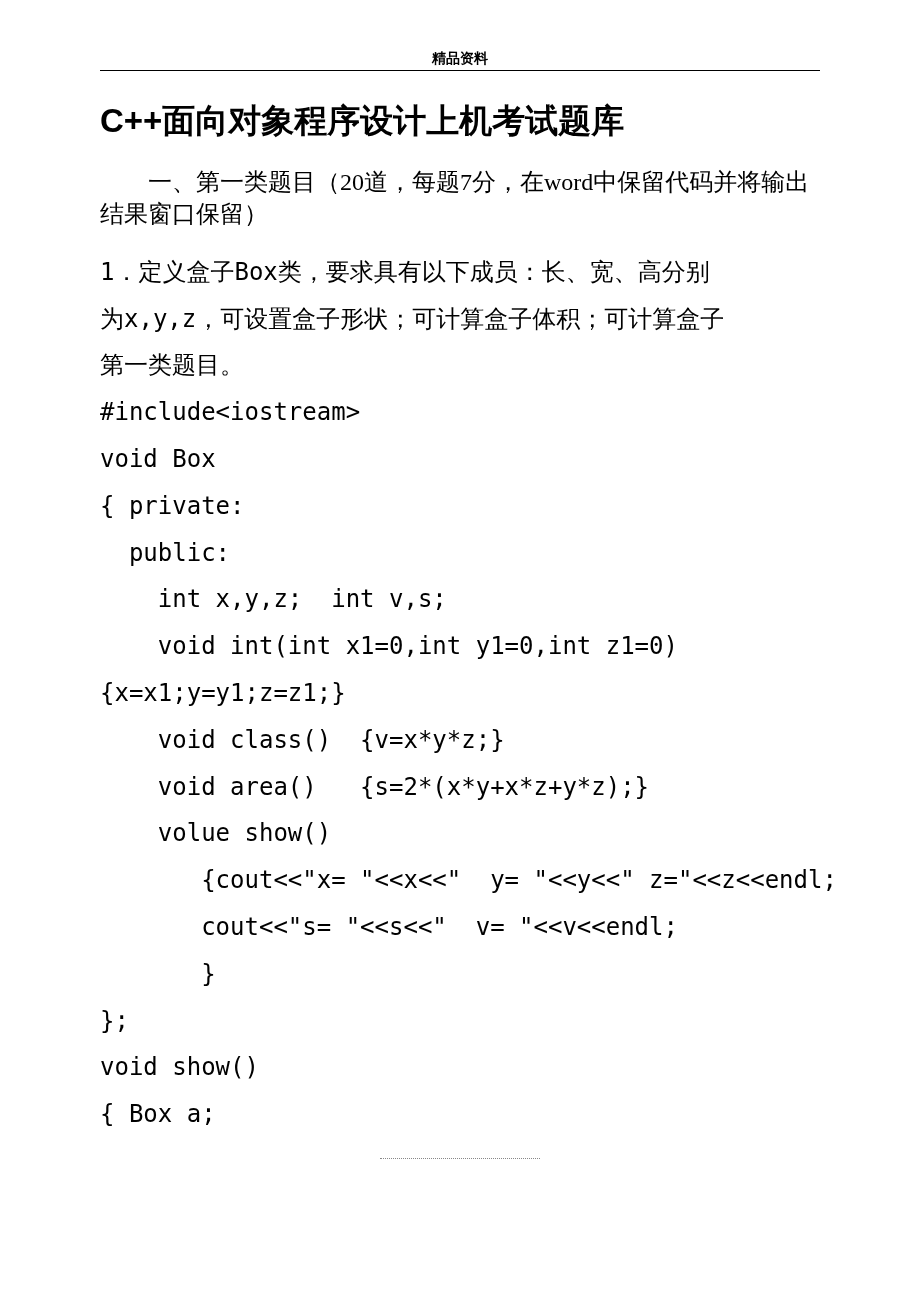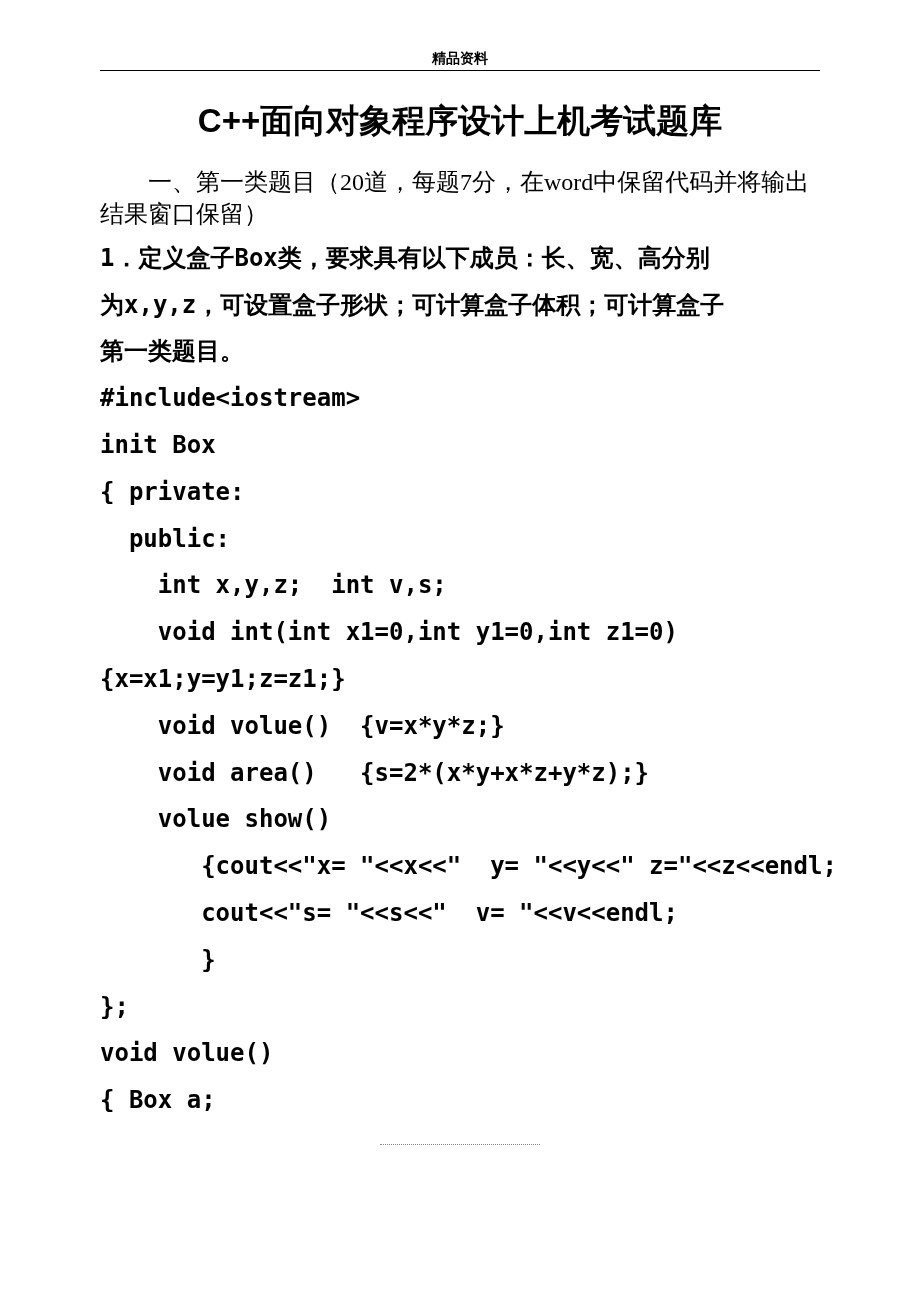--- a/index.html
+++ b/index.html
@@ -17,38 +17,36 @@
   .header-label {
     text-align: center;
     font-size: 14px;
     font-weight: bold;
     color: #000;
     border-bottom: 1px solid #000;
     padding-bottom: 2px;
     margin-bottom: 28px;
   }
   .title {
-    text-align: center;
     font-size: 33px;
     font-weight: bold;
     font-family: "SimHei", "黑体", sans-serif;
     margin-bottom: 22px;
   }
   .section-intro {
     font-size: 24px;
     line-height: 1.35;
-    margin-bottom: 4px;
+    margin-bottom: 18px;
     text-indent: 2em;
   }
   .body-line {
     font-size: 24px;
     line-height: 1.95;
     white-space: pre;
     font-family: "SimSun", "宋体", monospace;
-    font-weight: bold;
   }
   .footer-line {
     border-top: 1px dotted #888;
     width: 160px;
     margin: 20px auto 0 auto;
   }
 </style>
 </head>
 <body>
 
@@ -57,31 +55,31 @@
   <div class="header-label">精品资料</div>
 
   <div class="title">C++面向对象程序设计上机考试题库</div>
 
   <div class="section-intro">一、第一类题目（20道，每题7分，在word中保留代码并将输出结果窗口保留）</div>
 
   <div class="body-line">1．定义盒子Box类，要求具有以下成员：长、宽、高分别</div>
   <div class="body-line">为x,y,z，可设置盒子形状；可计算盒子体积；可计算盒子</div>
   <div class="body-line">第一类题目。</div>
   <div class="body-line">#include&lt;iostream&gt;</div>
-  <div class="body-line">init Box</div>
+  <div class="body-line">void Box</div>
   <div class="body-line">{ private:</div>
   <div class="body-line">  public:</div>
   <div class="body-line">    int x,y,z;  int v,s;</div>
   <div class="body-line">    void int(int x1=0,int y1=0,int z1=0)</div>
   <div class="body-line">{x=x1;y=y1;z=z1;}</div>
-  <div class="body-line">    void volue()  {v=x*y*z;}</div>
+  <div class="body-line">    void class()  {v=x*y*z;}</div>
   <div class="body-line">    void area()   {s=2*(x*y+x*z+y*z);}</div>
   <div class="body-line">    volue show()</div>
   <div class="body-line">       {cout&lt;&lt;"x= "&lt;&lt;x&lt;&lt;"  y= "&lt;&lt;y&lt;&lt;" z="&lt;&lt;z&lt;&lt;endl;</div>
   <div class="body-line">       cout&lt;&lt;"s= "&lt;&lt;s&lt;&lt;"  v= "&lt;&lt;v&lt;&lt;endl;</div>
   <div class="body-line">       }</div>
   <div class="body-line">};</div>
-  <div class="body-line">void volue()</div>
+  <div class="body-line">void show()</div>
   <div class="body-line">{ Box a;</div>
 
   <div class="footer-line"></div>
 
 </div>
 
 </body></html>

